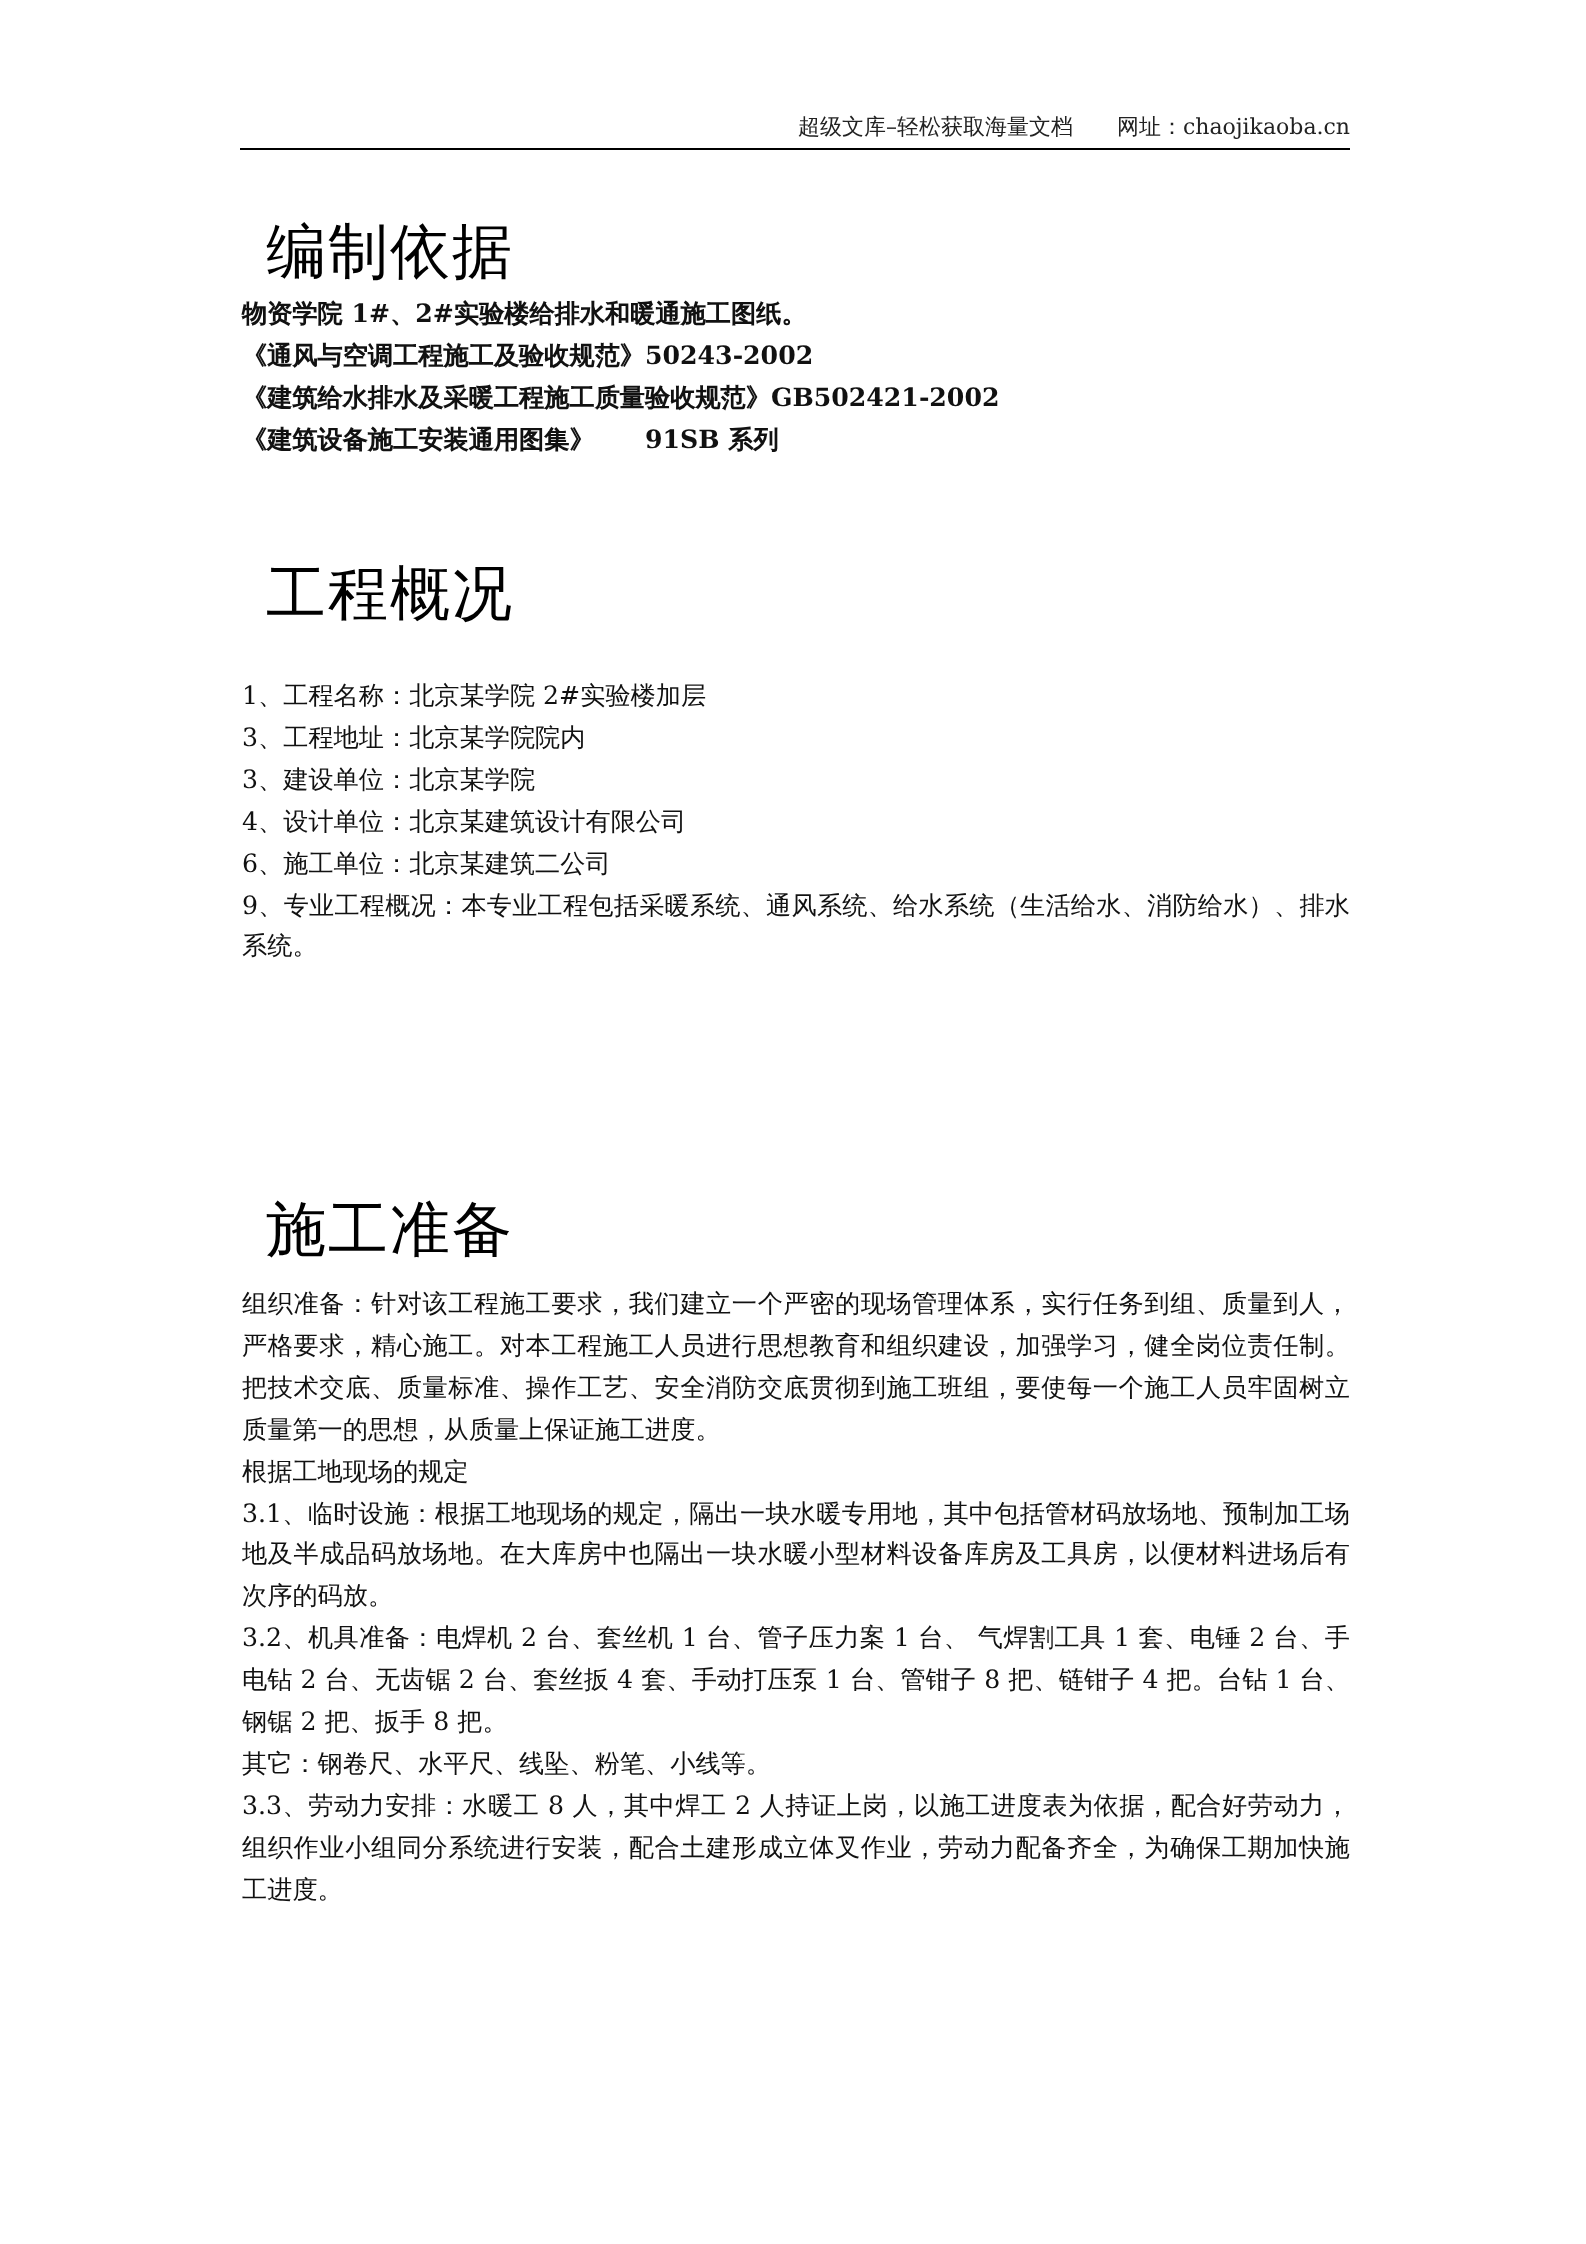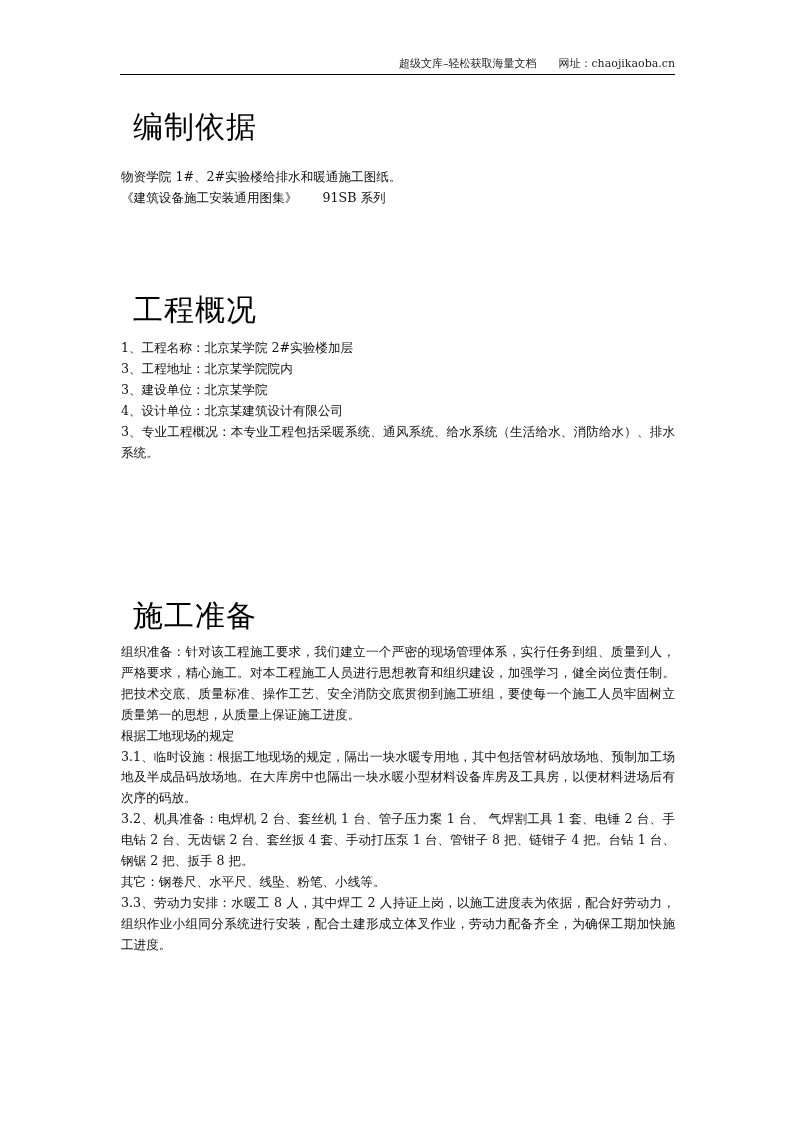--- a/index.html
+++ b/index.html
@@ -23,47 +23,50 @@
       font-weight: normal; font-size: 30px; line-height: 36px; color: #000;
       letter-spacing: 1px;
     }
     .block {
       position: absolute; left: 121px; width: 554px;
       font-size: 12.6px; line-height: 20.9px; color: #111;
       text-align: justify;
     }
     .block p { margin: 0; }
     .title1 { top: 97px; }
-    .title2 { top: 280px; }
+    .title2 { top: 268px; }
     .title3 { top: 586px; }
-    .block1 { top: 167px; }
+    .block1 { top: 147px; font-weight: bold; }
     .block2 { top: 338px; }
     .block3 { top: 642px; }
   </style>
 </head>
 <body>
 
 <div class="page-header">
   <span>超级文库–轻松获取海量文档</span><span class="gap"></span><span>网址：</span><span>chaojikaoba.cn</span>
 </div>
 <div class="header-rule"></div>
 
 <h1 class="section-title title1">编制依据</h1>
 <div class="block block1">
   <p>物资学院 1#、2#实验楼给排水和暖通施工图纸。</p>
+  <p>《通风与空调工程施工及验收规范》50243-2002</p>
+  <p>《建筑给水排水及采暖工程施工质量验收规范》GB502421-2002</p>
   <p>《建筑设备施工安装通用图集》　　91SB 系列</p>
 </div>
 
 <h1 class="section-title title2">工程概况</h1>
 <div class="block block2">
   <p>1、工程名称：北京某学院 2#实验楼加层</p>
   <p>3、工程地址：北京某学院院内</p>
   <p>3、建设单位：北京某学院</p>
   <p>4、设计单位：北京某建筑设计有限公司</p>
-  <p>3、专业工程概况：本专业工程包括采暖系统、通风系统、给水系统（生活给水、消防给水）、排水系统。</p>
+  <p>6、施工单位：北京某建筑二公司</p>
+  <p>9、专业工程概况：本专业工程包括采暖系统、通风系统、给水系统（生活给水、消防给水）、排水系统。</p>
 </div>
 
 <h1 class="section-title title3">施工准备</h1>
 <div class="block block3">
   <p>组织准备：针对该工程施工要求，我们建立一个严密的现场管理体系，实行任务到组、质量到人，严格要求，精心施工。对本工程施工人员进行思想教育和组织建设，加强学习，健全岗位责任制。把技术交底、质量标准、操作工艺、安全消防交底贯彻到施工班组，要使每一个施工人员牢固树立质量第一的思想，从质量上保证施工进度。</p>
   <p>根据工地现场的规定</p>
   <p>3.1、临时设施：根据工地现场的规定，隔出一块水暖专用地，其中包括管材码放场地、预制加工场地及半成品码放场地。在大库房中也隔出一块水暖小型材料设备库房及工具房，以便材料进场后有次序的码放。</p>
   <p>3.2、机具准备：电焊机 2 台、套丝机 1 台、管子压力案 1 台、 气焊割工具 1 套、电锤 2 台、手电钻 2 台、无齿锯 2 台、套丝扳 4 套、手动打压泵 1 台、管钳子 8 把、链钳子 4 把。台钻 1 台、钢锯 2 把、扳手 8 把。</p>
   <p>其它：钢卷尺、水平尺、线坠、粉笔、小线等。</p>
   <p>3.3、劳动力安排：水暖工 8 人，其中焊工 2 人持证上岗，以施工进度表为依据，配合好劳动力，组织作业小组同分系统进行安装，配合土建形成立体叉作业，劳动力配备齐全，为确保工期加快施工进度。</p>

